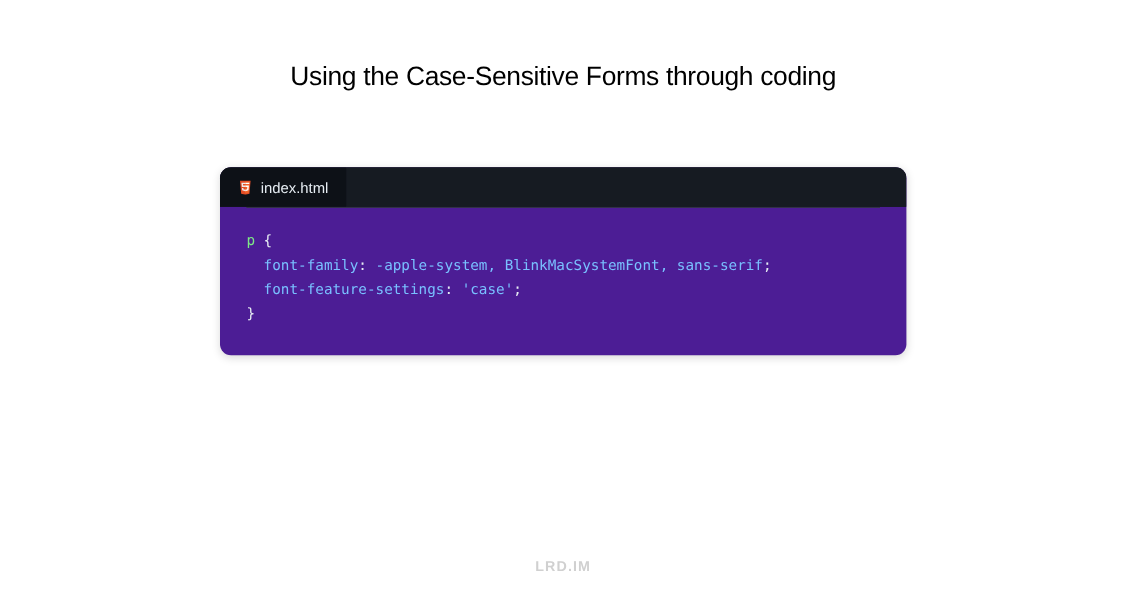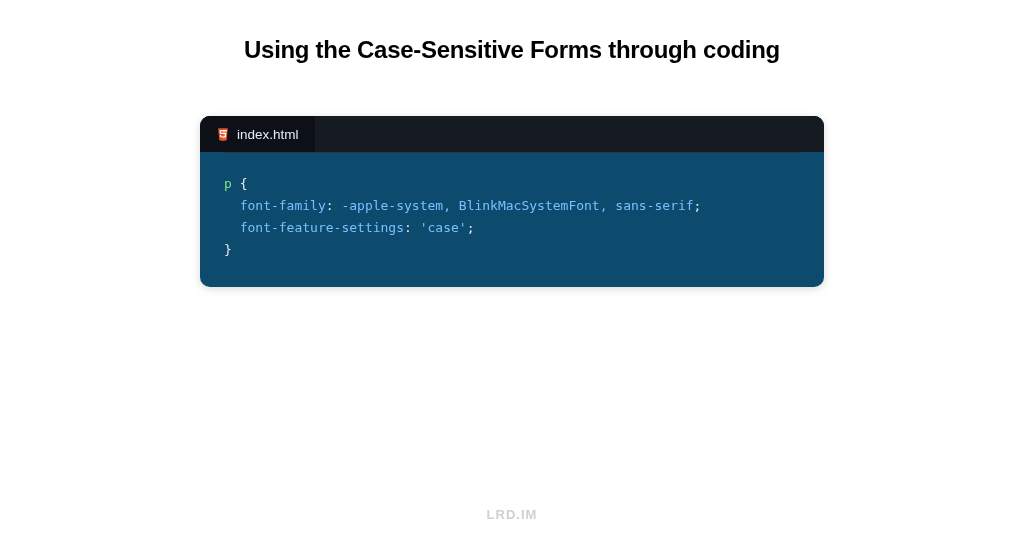--- a/index.html
+++ b/index.html
@@ -12,29 +12,29 @@
       height: 542px;
       background: #ffffff;
       font-family: -apple-system, BlinkMacSystemFont, "Segoe UI", Helvetica, Arial, sans-serif;
       display: flex;
       flex-direction: column;
       align-items: center;
       position: relative;
     }
     .page-title {
       font-size: 24px;
-      font-weight: 700;
+      font-weight: 400;
       color: #000;
-      margin-top: 36px;
+      margin-top: 56px;
       letter-spacing: -0.3px;
     }
     .code-card {
-      margin-top: 52px;
+      margin-top: 68px;
       width: 624px;
-      background: #0c4a6e;
+      background: #4c1d95;
       border-radius: 10px;
       overflow: hidden;
       box-shadow: 0 2px 8px rgba(0,0,0,0.15);
     }
     .tab-bar {
       display: flex;
       background: #161b22;
       height: 36px;
     }
     .tab {

